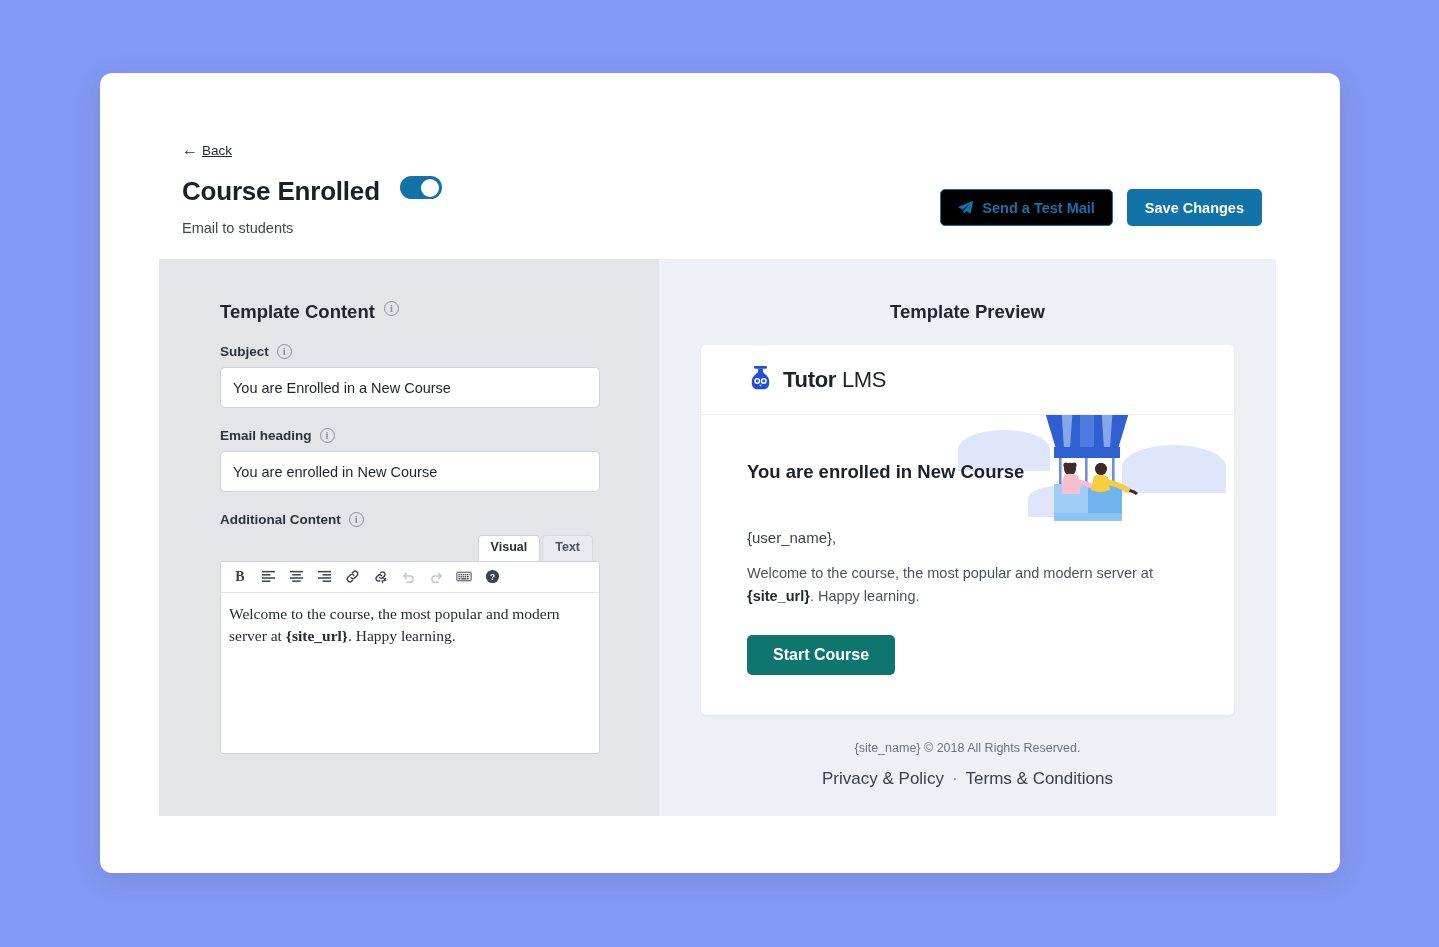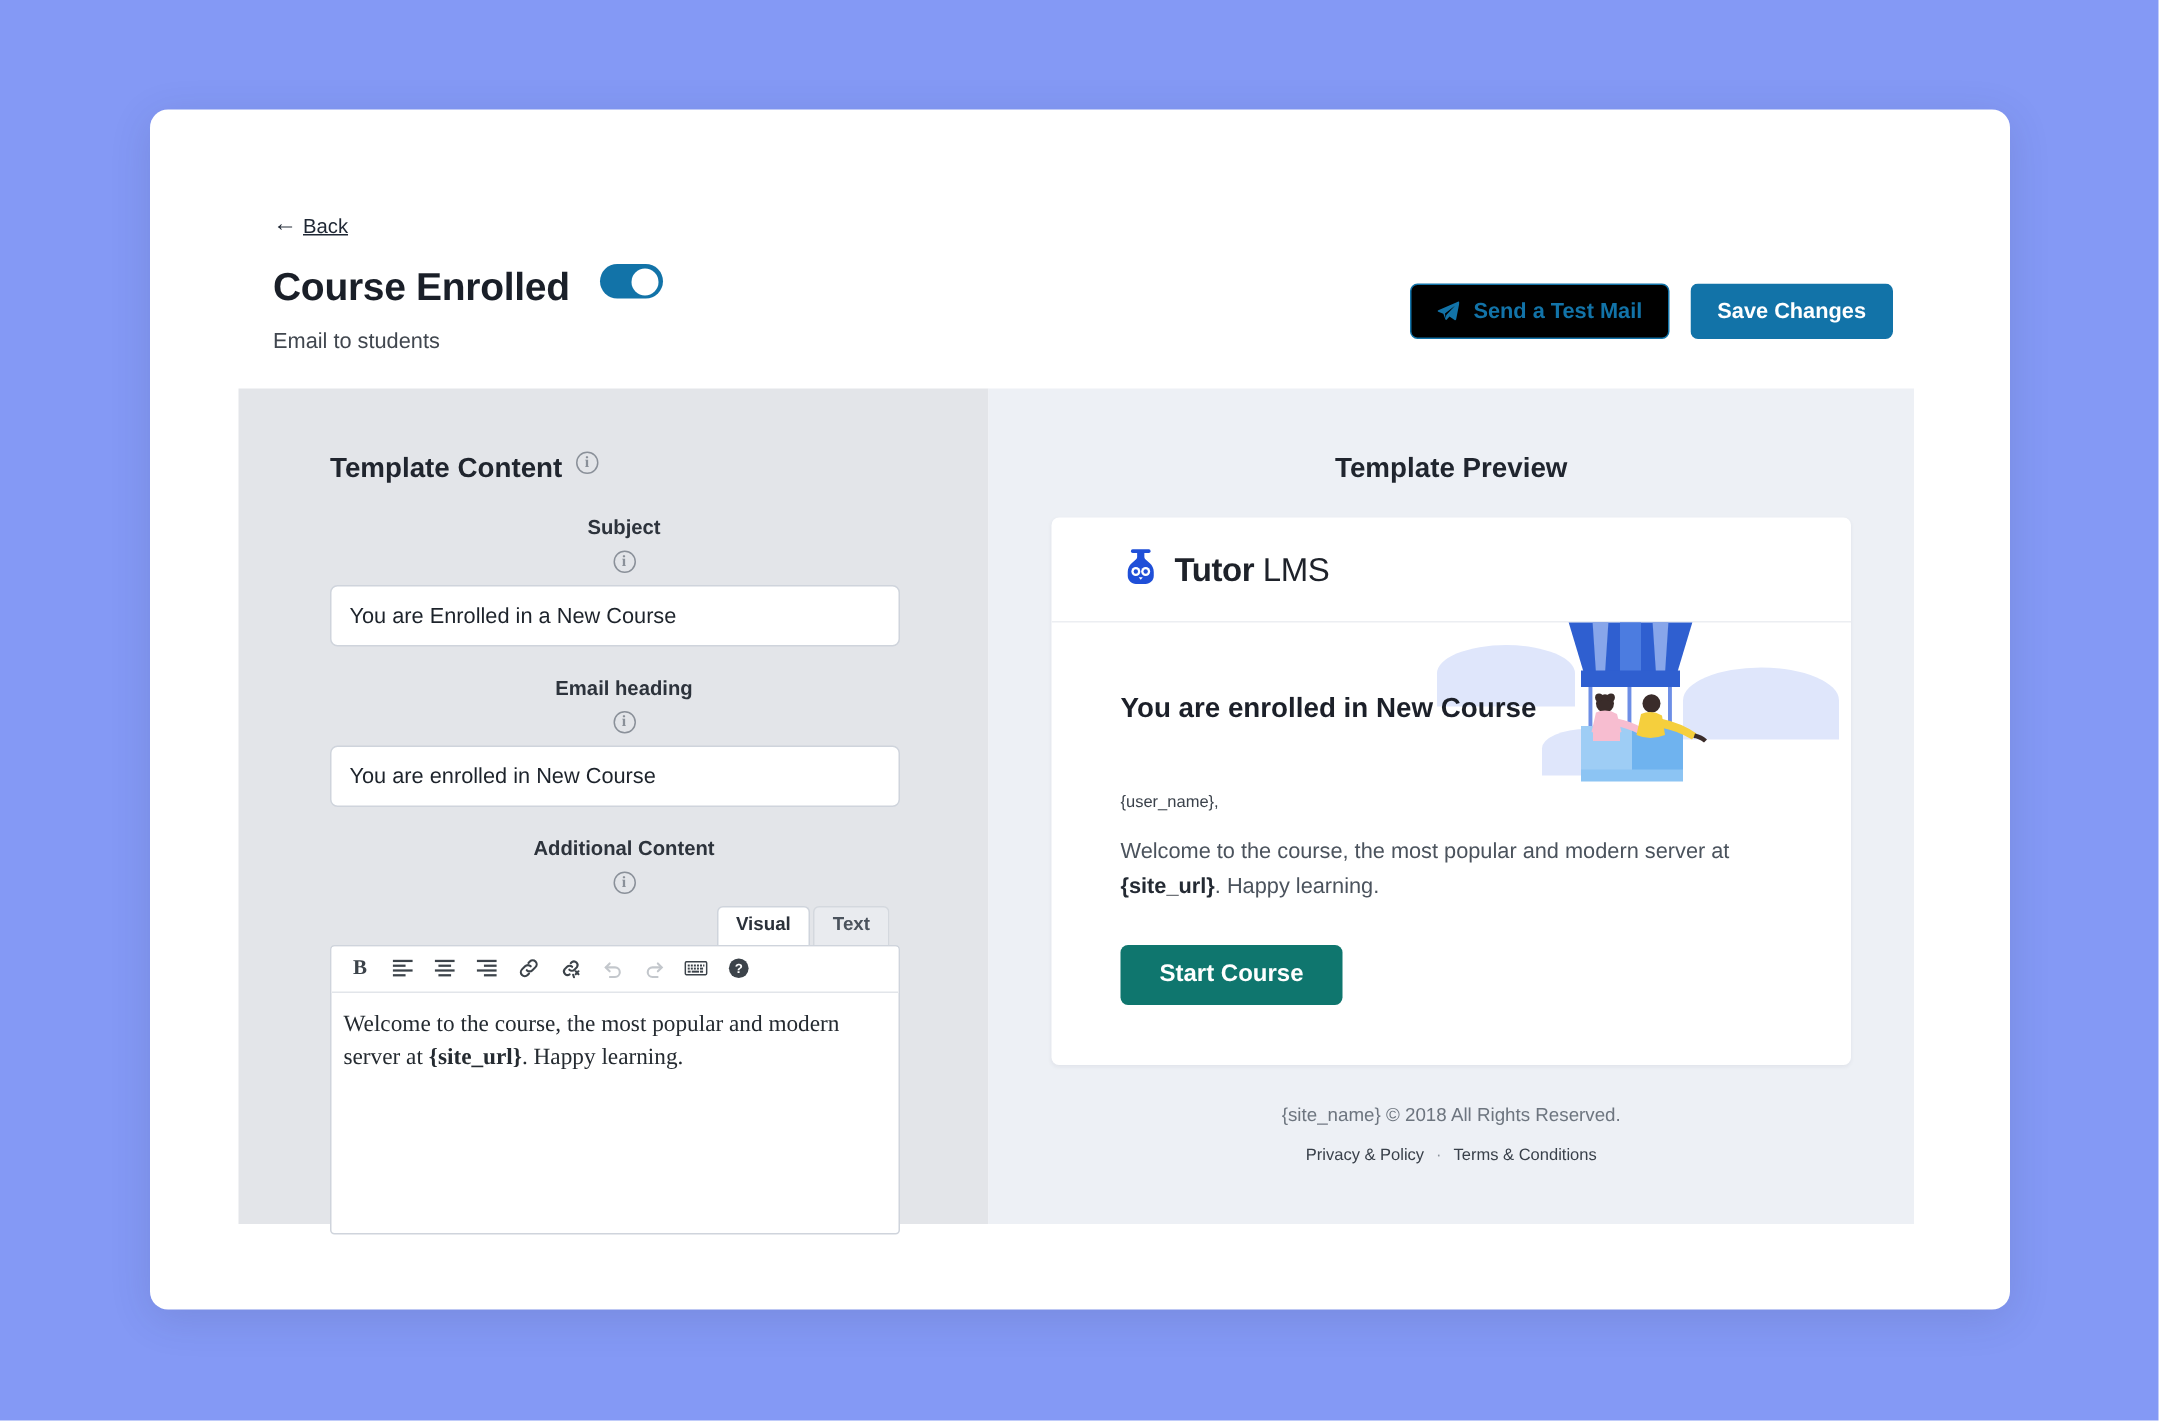--- a/index.html
+++ b/index.html
@@ -166,21 +166,20 @@
   }
 
   .field-label {
     font-size: 13.5px;
     font-weight: 600;
     color: #2d333c;
     display: flex;
     align-items: center;
     gap: 8px;
     margin-bottom: 8px;
-    flex-direction: column;
   }
   .text-input {
     width: 380px;
     height: 41px;
     background: #ffffff;
     border: 1px solid #cfd4dc;
     border-radius: 5px;
     padding: 0 12px;
     font-family: "Liberation Sans", sans-serif;
     font-size: 14.5px;
@@ -296,21 +295,21 @@
   }
   .email-heading {
     position: relative;
     z-index: 2;
     font-size: 18.5px;
     font-weight: 700;
     color: #1c2029;
     margin: 0 0 46px 0;
   }
   .email-greeting {
-    font-size: 11px;
+    font-size: 15px;
     color: #3b424b;
     margin: 0 0 16px 0;
   }
   .email-paragraph {
     font-size: 14.5px;
     color: #4b535d;
     line-height: 1.62;
     margin: 0 0 26px 0;
     max-width: 420px;
   }
@@ -334,21 +333,21 @@
   .email-footer {
     text-align: center;
     margin-top: 26px;
   }
   .footer-copy {
     font-size: 12.5px;
     color: #6d757f;
     margin: 0 0 14px 0;
   }
   .footer-links {
-    font-size: 11px;
+    font-size: 17px;
     color: #39404a;
     display: flex;
     align-items: flex-end;
     justify-content: center;
     gap: 8px;
   }
   .footer-links a { color: #39404a; text-decoration: none; cursor: pointer; }
   .footer-dot { color: #8d949d; }
 </style>
 </head>

